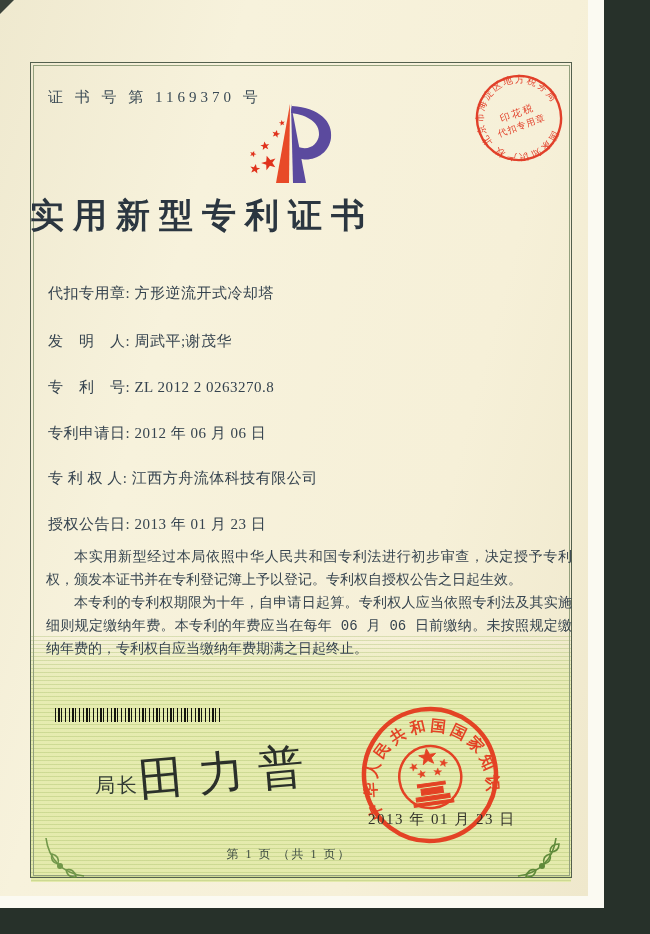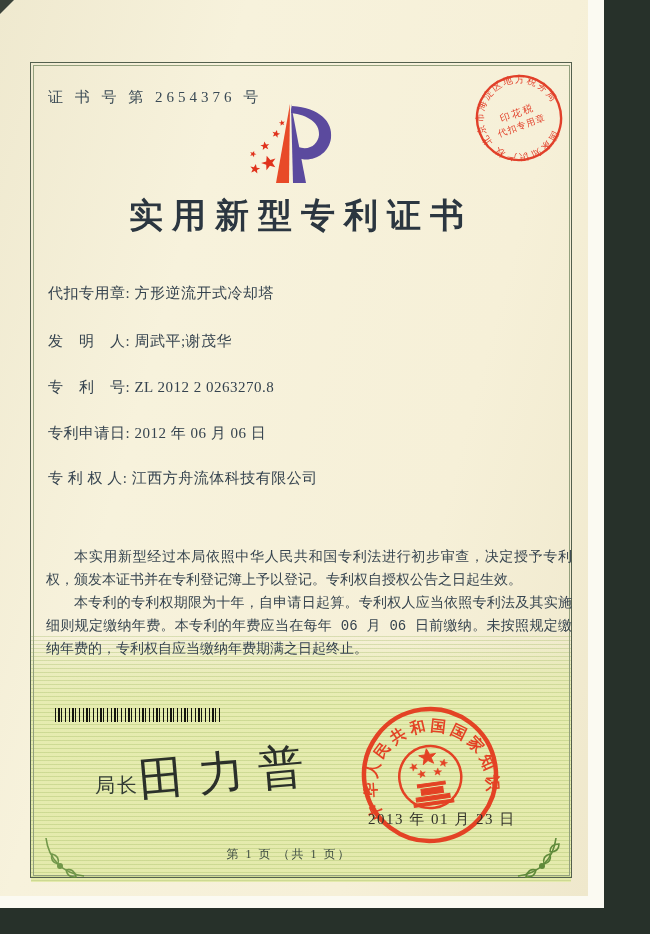--- a/index.html
+++ b/index.html
@@ -29,21 +29,21 @@
     border:1.6px solid #54604e;box-sizing:border-box;pointer-events:none;
   }
   .frame::after{
     content:"";position:absolute;inset:1.5px;border:1px solid #93a07d;
   }
   .cert-no{
     position:absolute;left:48px;top:88px;font-size:15px;letter-spacing:4px;
     color:#3a4a55;
   }
   .title{
-    position:absolute;left:30px;top:193px;width:542px;text-align:center;
+    position:absolute;left:30px;top:193px;width:542px;
     font-size:34px;font-weight:600;letter-spacing:9px;color:#2b3640;
   }
   .field{
     position:absolute;left:48px;font-size:15px;color:#35434f;letter-spacing:.5px;
     white-space:pre;
   }
   .paras{
     position:absolute;left:46px;top:546px;width:526px;
     font-size:14px;line-height:23px;color:#36444f;text-align:justify;
   }
@@ -81,21 +81,21 @@
 </style>
 </head>
 <body>
 
 <div class="page">
 
   <div class="green-band"></div>
 
   <div class="frame"></div>
 
-  <div class="cert-no">证 书 号 第 2654376 号</div>
+  <div class="cert-no">证 书 号 第 1169370 号</div>
 
   <svg class="logo" viewBox="0 0 100 88" aria-hidden="true">
     <defs>
       <path id="star" d="M0,-10 L2.9,-3.1 10,-3.1 4.3,1.2 6.2,8.1 0,4 -6.2,8.1 -4.3,1.2 -10,-3.1 -2.9,-3.1 Z"></path>
     </defs>
     <polygon points="50,6 36,85 49,85" fill="#e84a28"></polygon>
     <polygon points="51,6 53,85 66,85" fill="#5b4a9e"></polygon>
     <path d="M 52,8 C 80,10 93,24 91,40 C 89,57 71,65 58,60 L 58,49 C 70,53 78,46 79,37 C 80,25 68,17 51,15 Z" fill="#5b4a9e"></path>
     <use href="#star" transform="translate(29,65) scale(0.75) rotate(-18)" fill="#e0321c"></use>
     <use href="#star" transform="translate(15,71) scale(0.5) rotate(10)" fill="#e0321c"></use>
@@ -123,20 +123,21 @@
     </g>
   </svg>
 
   <div class="title">实用新型专利证书</div>
 
   <div class="field" style="top:284px"><span>代扣专用章:</span> <span>方形逆流开式冷却塔</span></div>
   <div class="field" style="top:332px"><span>发　明　人:</span> <span>周武平;谢茂华</span></div>
   <div class="field" style="top:378px"><span>专　利　号:</span> <span>ZL 2012 2 0263270.8</span></div>
   <div class="field" style="top:424px"><span>专利申请日:</span> <span>2012 年 06 月 06 日</span></div>
   <div class="field" style="top:469px"><span>专 利 权 人:</span> <span>江西方舟流体科技有限公司</span></div>
+  <div class="field" style="top:515px"><span>授权公告日:</span> <span>2013 年 01 月 23 日</span></div>
 
   <div class="paras">
     <p>本实用新型经过本局依照中华人民共和国专利法进行初步审查，决定授予专利权，颁发本证书并在专利登记簿上予以登记。专利权自授权公告之日起生效。</p>
     <p>本专利的专利权期限为十年，自申请日起算。专利权人应当依照专利法及其实施细则规定缴纳年费。本专利的年费应当在每年 06 月 06 日前缴纳。未按照规定缴纳年费的，专利权自应当缴纳年费期满之日起终止。</p>
   </div>
 
   <div class="barcode"></div>
 
   <div class="role">局长</div>
   <div class="signature">田力普</div>

